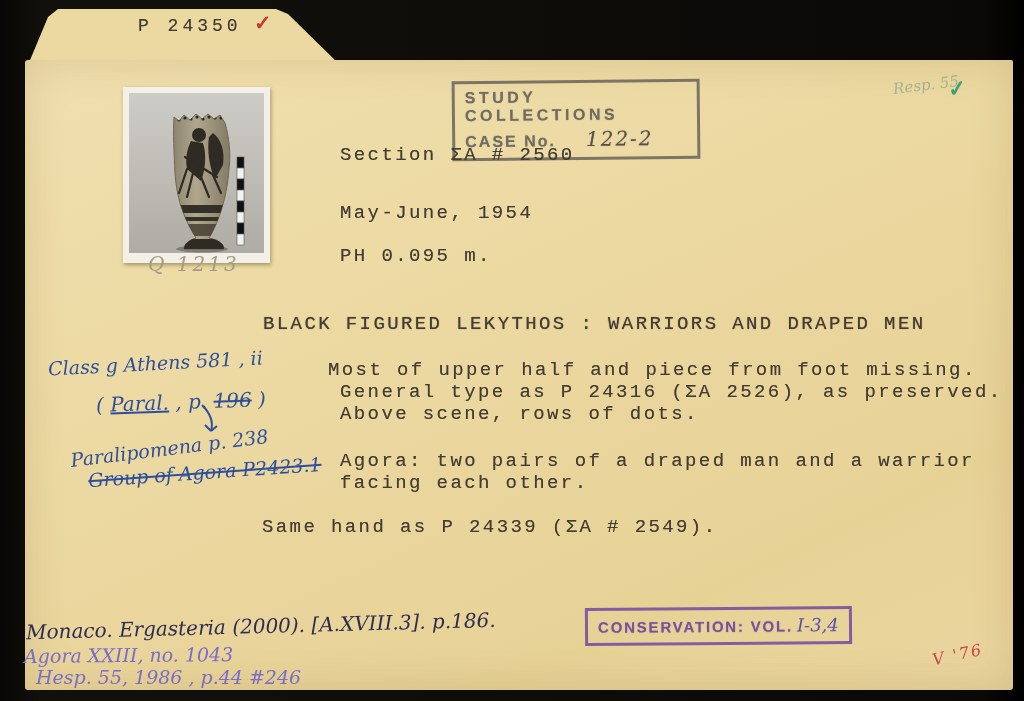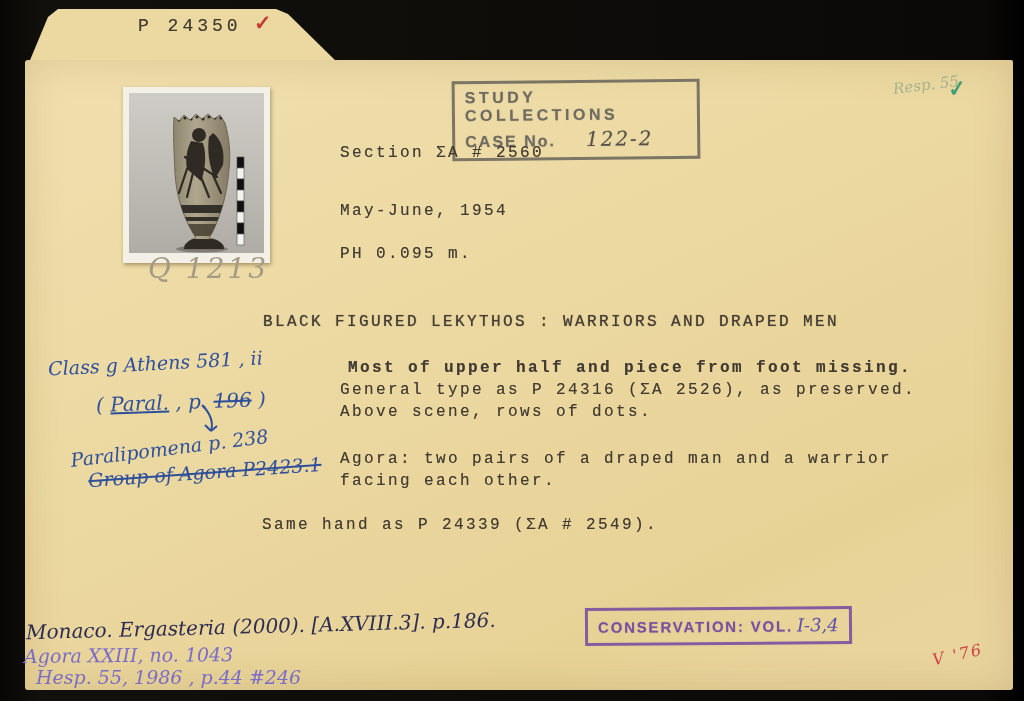--- a/index.html
+++ b/index.html
@@ -7,28 +7,28 @@
     linear-gradient(90deg,#070604 0%,#12100c 4%,#0b0907 96%,#000 100%);
     font-family:"Liberation Sans",sans-serif;}
   .card-tab{position:absolute;left:28px;top:9px;width:312px;height:56px;
     background:#ecd9a2;
     clip-path:polygon(0 100%,20px 8px,30px 0,248px 0,260px 5px,312px 100%);}
   .card-body{position:absolute;left:25px;top:60px;width:988px;height:630px;
     background:linear-gradient(155deg,#f0dfae 0%,#ecd9a2 40%,#e7d296 78%,#ead5a0 100%);
     border-radius:3px 2px 3px 3px;
     box-shadow:inset 0 0 40px rgba(120,90,30,.18);}
   .typed{position:absolute;font-family:"Liberation Mono","DejaVu Sans Mono",monospace;
-    font-size:16px;color:#423c33;letter-spacing:2.4px;white-space:pre;
+    font-size:19px;color:#423c33;letter-spacing:2.4px;white-space:pre;
     text-shadow:0 0 .6px rgba(60,50,40,.55);}
   .hand{position:absolute;font-family:"DejaVu Serif","Liberation Serif",serif;
     font-style:italic;white-space:pre;}
   .hand-blue{color:#2e4f9b;font-size:19px;}
   .hand-violet{color:#7a6cc8;font-size:19px;}
   .hand-darkink{color:#2d2c52;font-size:20px;}
-  .hand-pencil{color:#a59b84;font-size:28px;letter-spacing:3px;text-align:center;}
+  .hand-pencil{color:#a59b84;font-size:20px;letter-spacing:3px;text-align:center;}
   .hand-red{color:#cc4448;font-size:16px;}
   .hand-greenfaint{color:rgba(110,150,125,.55);font-size:15px;}
   .checkmark-red{position:absolute;color:#c23b35;font-size:21px;font-weight:bold;}
   .checkmark-green{position:absolute;color:#3f9f77;font-size:22px;font-weight:bold;}
   .stamp{position:absolute;border-style:solid;padding:5px 10px 6px 10px;}
   .stamp-study{left:452px;top:80px;width:222px;border-width:3px;border-color:rgba(105,100,90,.85);
     transform:rotate(-.6deg);color:#716c61;}
   .stamp-study .l1{font-size:16px;letter-spacing:3.5px;font-weight:bold;
     text-shadow:0 0 1px rgba(105,100,90,.5);}
   .stamp-study .l2{font-size:16px;letter-spacing:2px;font-weight:bold;margin-top:3px;
@@ -143,21 +143,21 @@
 
   <div class="hand hand-blue" style="left:48px;top:352px;transform:rotate(-3deg);">Class g Athens 581 , ii</div>
   <div class="hand hand-blue" style="left:96px;top:390px;transform:rotate(-2deg);font-size:20px;"><span>( </span><span class="uline">Paral.</span><span> , p. </span><span class="struck">196</span><span> )</span></div>
   <svg class="arrow-note" width="26" height="34" viewBox="0 0 26 34">
     <path d="M6,2 C14,10 18,18 15,28" fill="none" stroke="#2e4f9b" stroke-width="2"></path>
     <path d="M15,28 L9,22 M15,28 L21,23" fill="none" stroke="#2e4f9b" stroke-width="2"></path>
   </svg>
   <div class="hand hand-blue" style="left:70px;top:437px;transform:rotate(-7deg);">Paralipomena p. 238</div>
   <div class="hand hand-blue struck" style="left:88px;top:461px;transform:rotate(-4deg);">Group of Agora P2423.1</div>
 
-  <div class="typed" style="left:348px;top:359px;font-weight:bold;">Most of upper half and piece from foot missing.</div>
+  <div class="typed" style="left:328px;top:359px;">Most of upper half and piece from foot missing.</div>
   <div class="typed" style="left:340px;top:381px;">General type as P 24316 (ΣA 2526), as preserved.</div>
   <div class="typed" style="left:340px;top:403px;">Above scene, rows of dots.</div>
   <div class="typed" style="left:340px;top:450px;">Agora: two pairs of a draped man and a warrior</div>
   <div class="typed" style="left:340px;top:472px;">facing each other.</div>
   <div class="typed" style="left:262px;top:516px;">Same hand as P 24339 (ΣA # 2549).</div>
 
   <div class="hand hand-darkink" style="left:26px;top:614px;transform:rotate(-1.5deg);">Monaco. Ergasteria (2000). [A.XVIII.3]. p.186.</div>
   <div class="hand hand-violet" style="left:24px;top:644px;transform:rotate(-.5deg);">Agora XXIII, no. 1043</div>
   <div class="hand hand-violet" style="left:28px;top:666px;margin-left:8px;">Hesp. 55, 1986 , p.44 #246</div>
 

